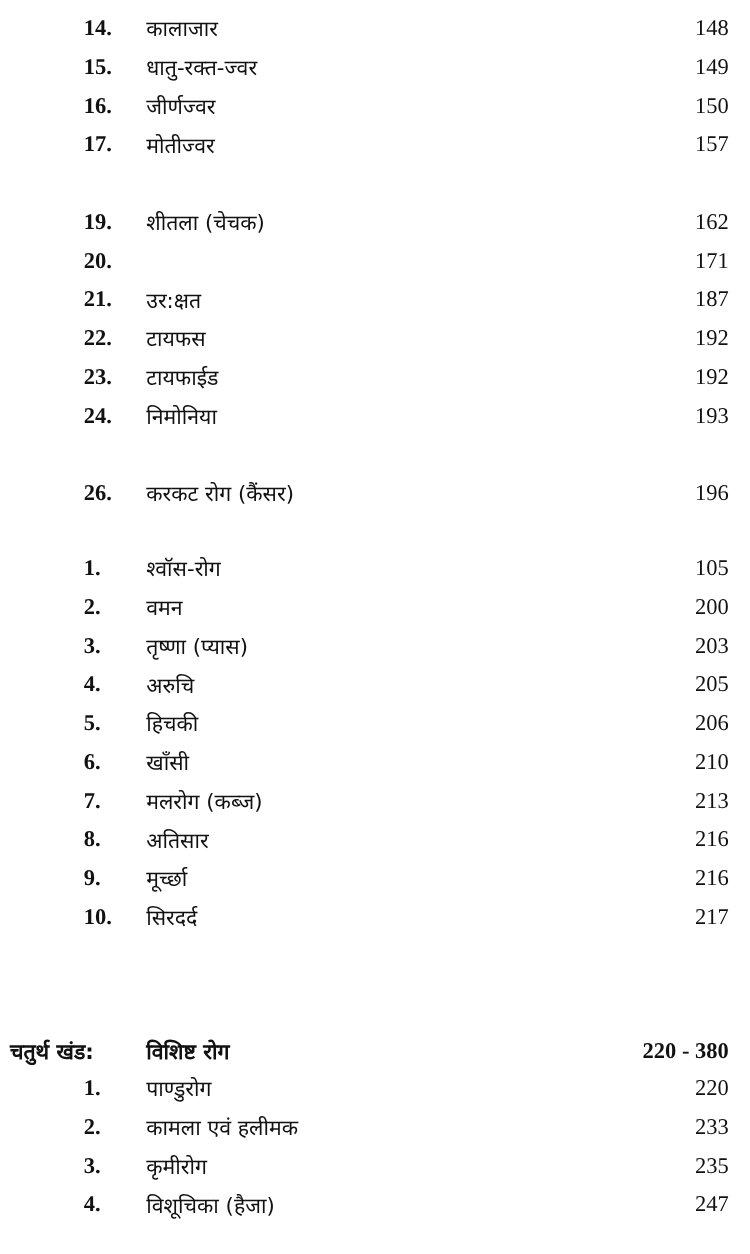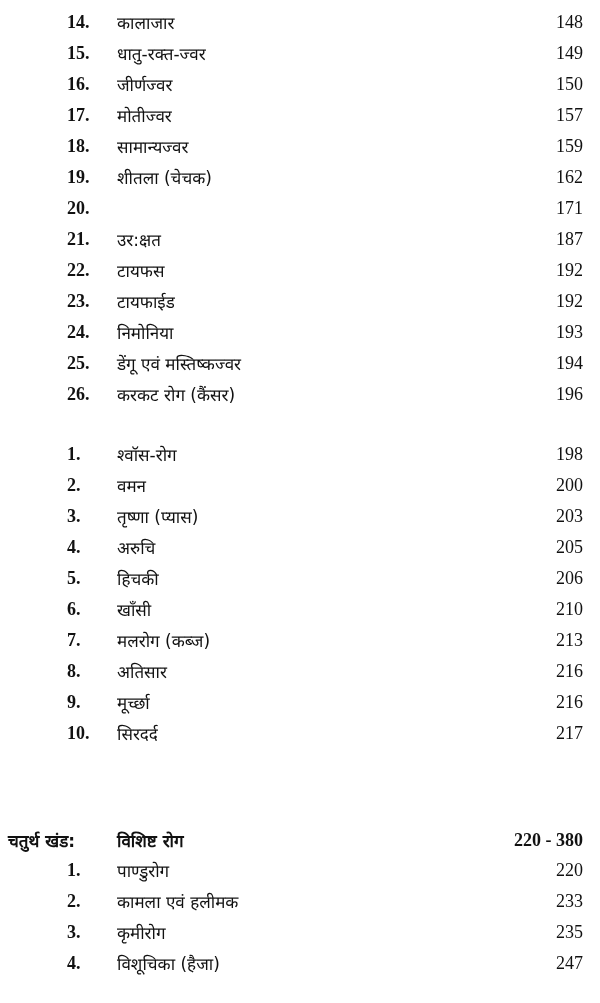--- a/index.html
+++ b/index.html
@@ -34,25 +34,20 @@
   <div class="row" style="top:70px">
       <span class="num">16.</span>
       <span class="name">जीर्णज्वर</span>
       <span class="page-no">150</span>
     </div>
   <div class="row" style="top:101px">
       <span class="num">17.</span>
       <span class="name">मोतीज्वर</span>
       <span class="page-no">157</span>
     </div>
-  <div class="row" style="top:132px">
-      <span class="num">18.</span>
-      <span class="name">सामान्यज्वर</span>
-      <span class="page-no">159</span>
-    </div>
   <div class="row" style="top:163px">
       <span class="num">19.</span>
       <span class="name">शीतला (चेचक)</span>
       <span class="page-no">162</span>
     </div>
   <div class="row" style="top:194px">
       <span class="num">20.</span>
       <span class="page-no">171</span>
     </div>
   <div class="row" style="top:225px">
@@ -68,35 +63,30 @@
   <div class="row" style="top:287px">
       <span class="num">23.</span>
       <span class="name">टायफाईड</span>
       <span class="page-no">192</span>
     </div>
   <div class="row" style="top:318px">
       <span class="num">24.</span>
       <span class="name">निमोनिया</span>
       <span class="page-no">193</span>
     </div>
-  <div class="row" style="top:349px">
-      <span class="num">25.</span>
-      <span class="name">डेंगू एवं मस्तिष्कज्वर</span>
-      <span class="page-no">194</span>
-    </div>
   <div class="row" style="top:380px">
       <span class="num">26.</span>
       <span class="name">करकट रोग (कैंसर)</span>
       <span class="page-no">196</span>
     </div>
 
   <div class="row" style="top:440px">
       <span class="num">1.</span>
       <span class="name">श्वॉस-रोग</span>
-      <span class="page-no">198</span>
+      <span class="page-no">105</span>
     </div>
   <div class="row" style="top:471px">
       <span class="num">2.</span>
       <span class="name">वमन</span>
       <span class="page-no">200</span>
     </div>
   <div class="row" style="top:502px">
       <span class="num">3.</span>
       <span class="name">तृष्णा (प्यास)</span>
       <span class="page-no">203</span>

